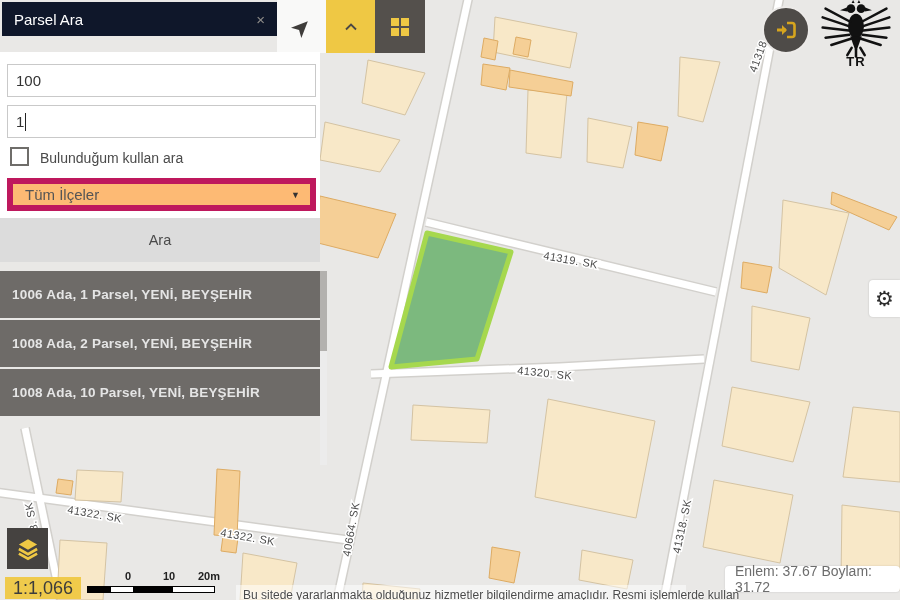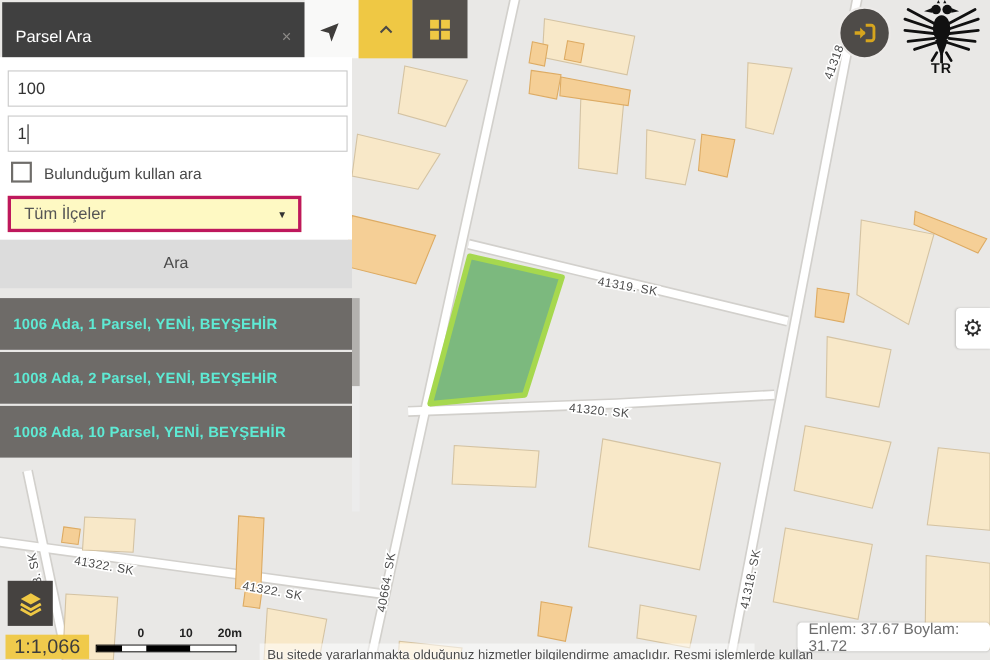--- a/index.html
+++ b/index.html
@@ -4,41 +4,41 @@
 <style>
   html,body{margin:0;padding:0;width:900px;height:600px;overflow:hidden;
     font-family:"Liberation Sans", sans-serif;background:#e9e8e6;position:relative;}
   .abs{position:absolute;}
   #stage{position:absolute;left:0;top:0;width:900px;height:600px;}
   
   #map-svg{position:absolute;left:0;top:0;}
   .street-label{font-size:11px;fill:#4c4c4c;letter-spacing:.4px;
     stroke:#ffffff;stroke-width:3px;paint-order:stroke;font-weight:400;}
   
-  .panel-header{left:2px;top:2px;width:275px;height:62px;background:#404040;
+  .panel-header{left:2px;top:2px;width:275px;height:34px;background:#0f172a;
     color:#fff;display:flex;align-items:center;justify-content:space-between;box-sizing:border-box;padding:0 12px;}
   .panel-header .title{font-size:15px;}
   .panel-header .close{color:#8e8c89;font-size:15px;cursor:pointer;}
   .btn-nav{left:277px;top:0;width:49px;height:53px;background:#f9f9f8;display:flex;align-items:center;justify-content:center;}
   .btn-collapse{left:326px;top:0;width:49px;height:53px;background:#efc844;display:flex;align-items:center;justify-content:center;}
   .btn-grid{left:375px;top:0;width:50px;height:53px;background:#54504c;display:flex;align-items:center;justify-content:center;}
   .panel-body{left:0;top:52px;width:320px;height:166px;background:#ffffff;}
   .field{left:7px;width:309px;height:33px;background:#fff;border:1px solid #c9c9c9;box-sizing:border-box;
     font-size:15px;color:#333;display:flex;align-items:center;padding-left:8px;}
   .field.ada{top:64px;}
   .field.parsel{top:105px;}
   .cursor{display:inline-block;width:1px;height:18px;background:#222;margin-left:1px;}
   .checkbox{left:10px;top:147px;width:19px;height:19px;border:2px solid #6f6d6a;background:#fff;box-sizing:border-box;}
   .checkbox-label{left:40px;top:150px;font-size:14px;color:#4a4a4a;}
-  .select{left:7px;top:178px;width:267px;height:33px;background:#fef9c3;border:3px solid #be185d;box-sizing:border-box;
+  .select{left:7px;top:178px;width:309px;height:33px;background:#fdba74;border:6px solid #be185d;box-sizing:border-box;
     font-size:15px;color:#555;display:flex;align-items:center;justify-content:space-between;padding:0 10px 0 12px;}
   .select .caret{font-size:9px;color:#333;}
   .search-btn{left:0;top:218px;width:320px;height:44px;background:#dcdcdc;color:#4a4a4a;
     font-size:14.5px;display:flex;align-items:center;justify-content:center;cursor:pointer;}
-  .result{left:0;width:320px;height:47px;background:rgba(99,96,93,0.92);color:#5eead4;
+  .result{left:0;width:320px;height:47px;background:rgba(99,96,93,0.92);color:#e5e5e5;
     font-size:13.5px;font-weight:600;display:flex;align-items:center;padding-left:12px;box-sizing:border-box;letter-spacing:.2px;}
   .r0{top:271px;}.r1{top:320px;}.r2{top:369px;}.r3{top:418px;}
   .scrollbar{left:320px;top:271px;width:7px;height:194px;background:#ececec;}
   .scroll-thumb{left:0;top:0;width:7px;height:80px;background:#b3b1ae;}
   
   .layers-btn{left:7px;top:528px;width:41px;height:41px;background:#454240;display:flex;align-items:center;justify-content:center;}
   .scale-badge{left:5px;top:577px;height:22px;background:rgba(239,200,67,.95);color:#3c3c3c;
     font-size:18px;display:flex;align-items:center;padding:0 8px;}
   .scale-labels{left:87px;top:570px;width:132px;height:13px;font-size:11px;font-weight:700;color:#222;}
   .scale-labels span{position:absolute;top:0;}

